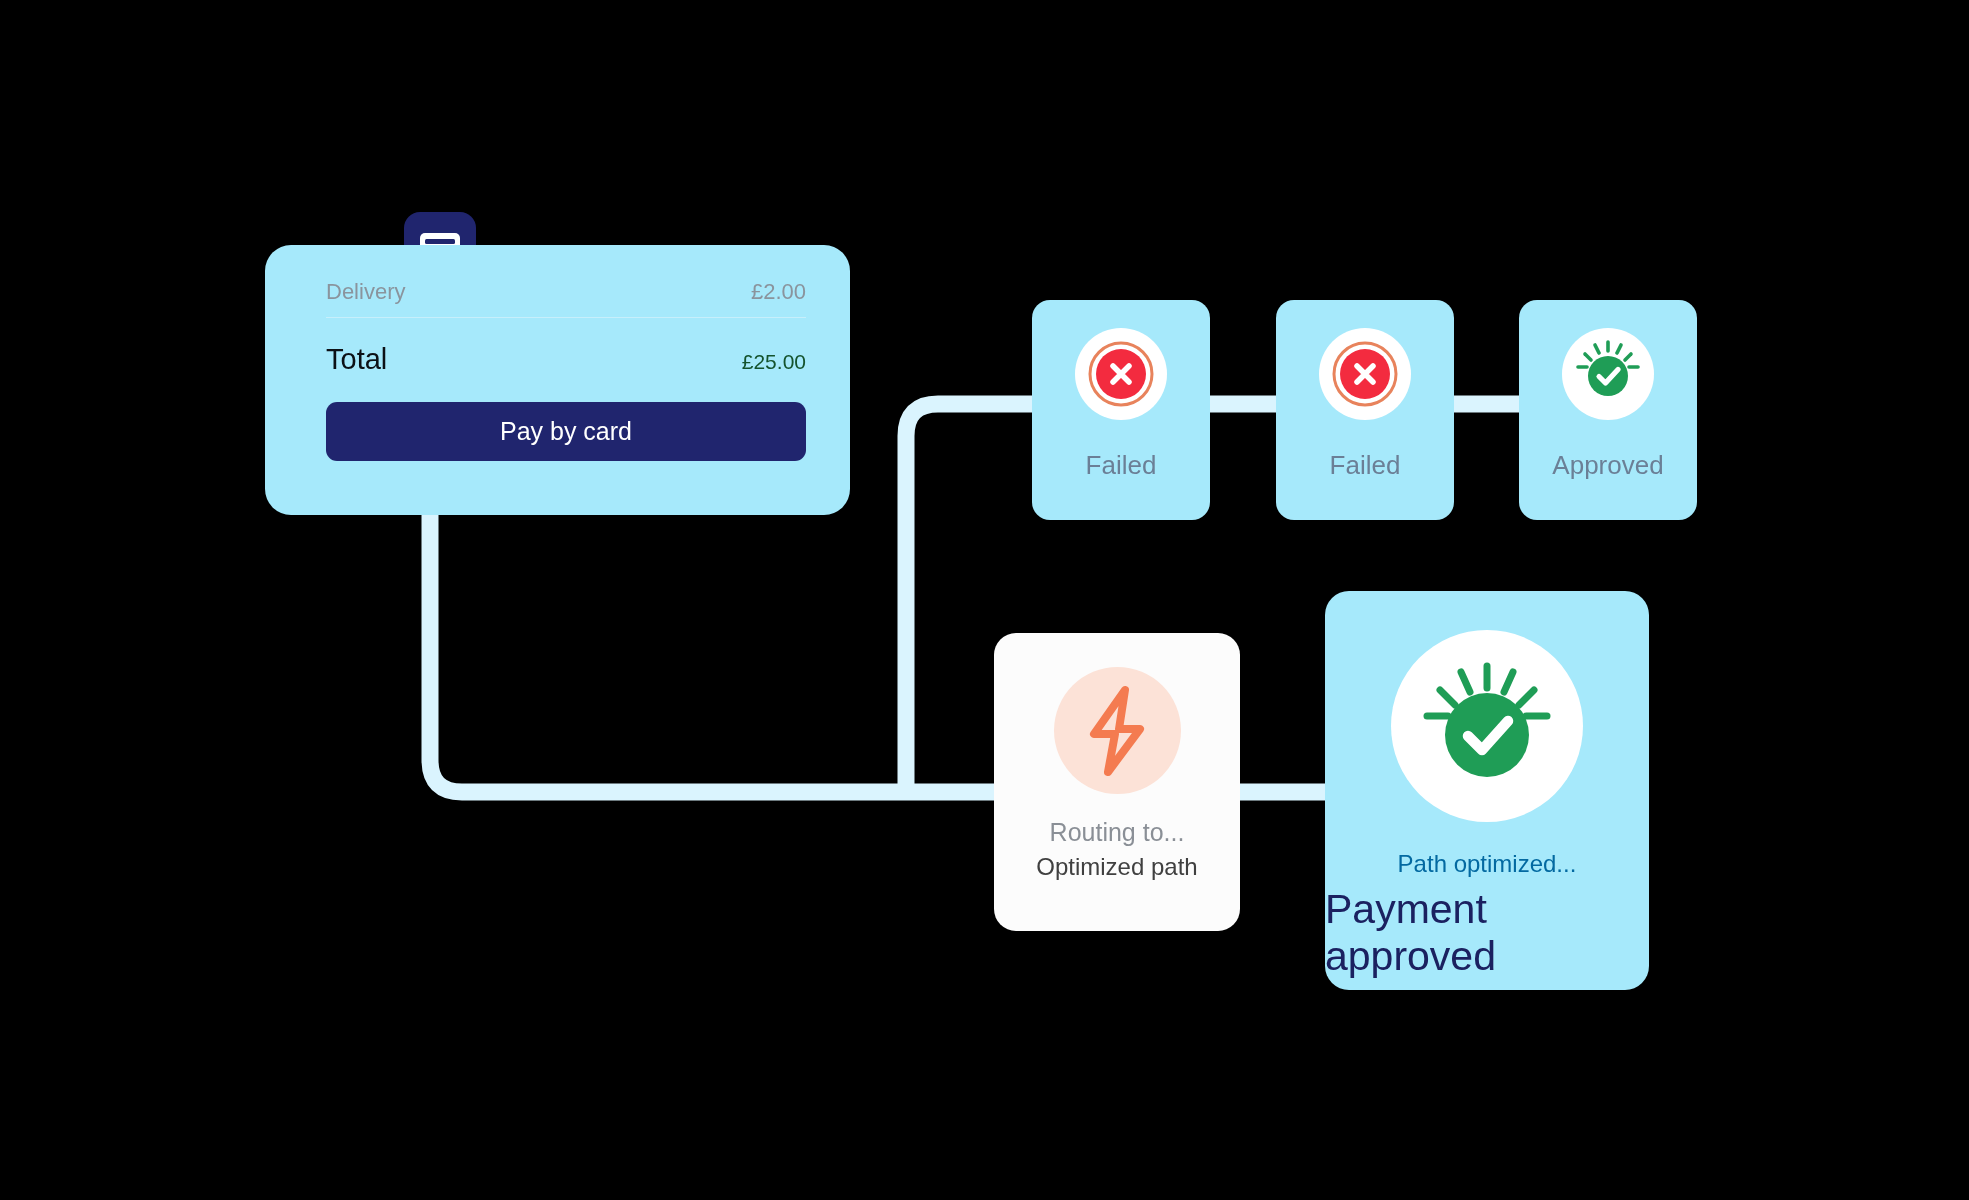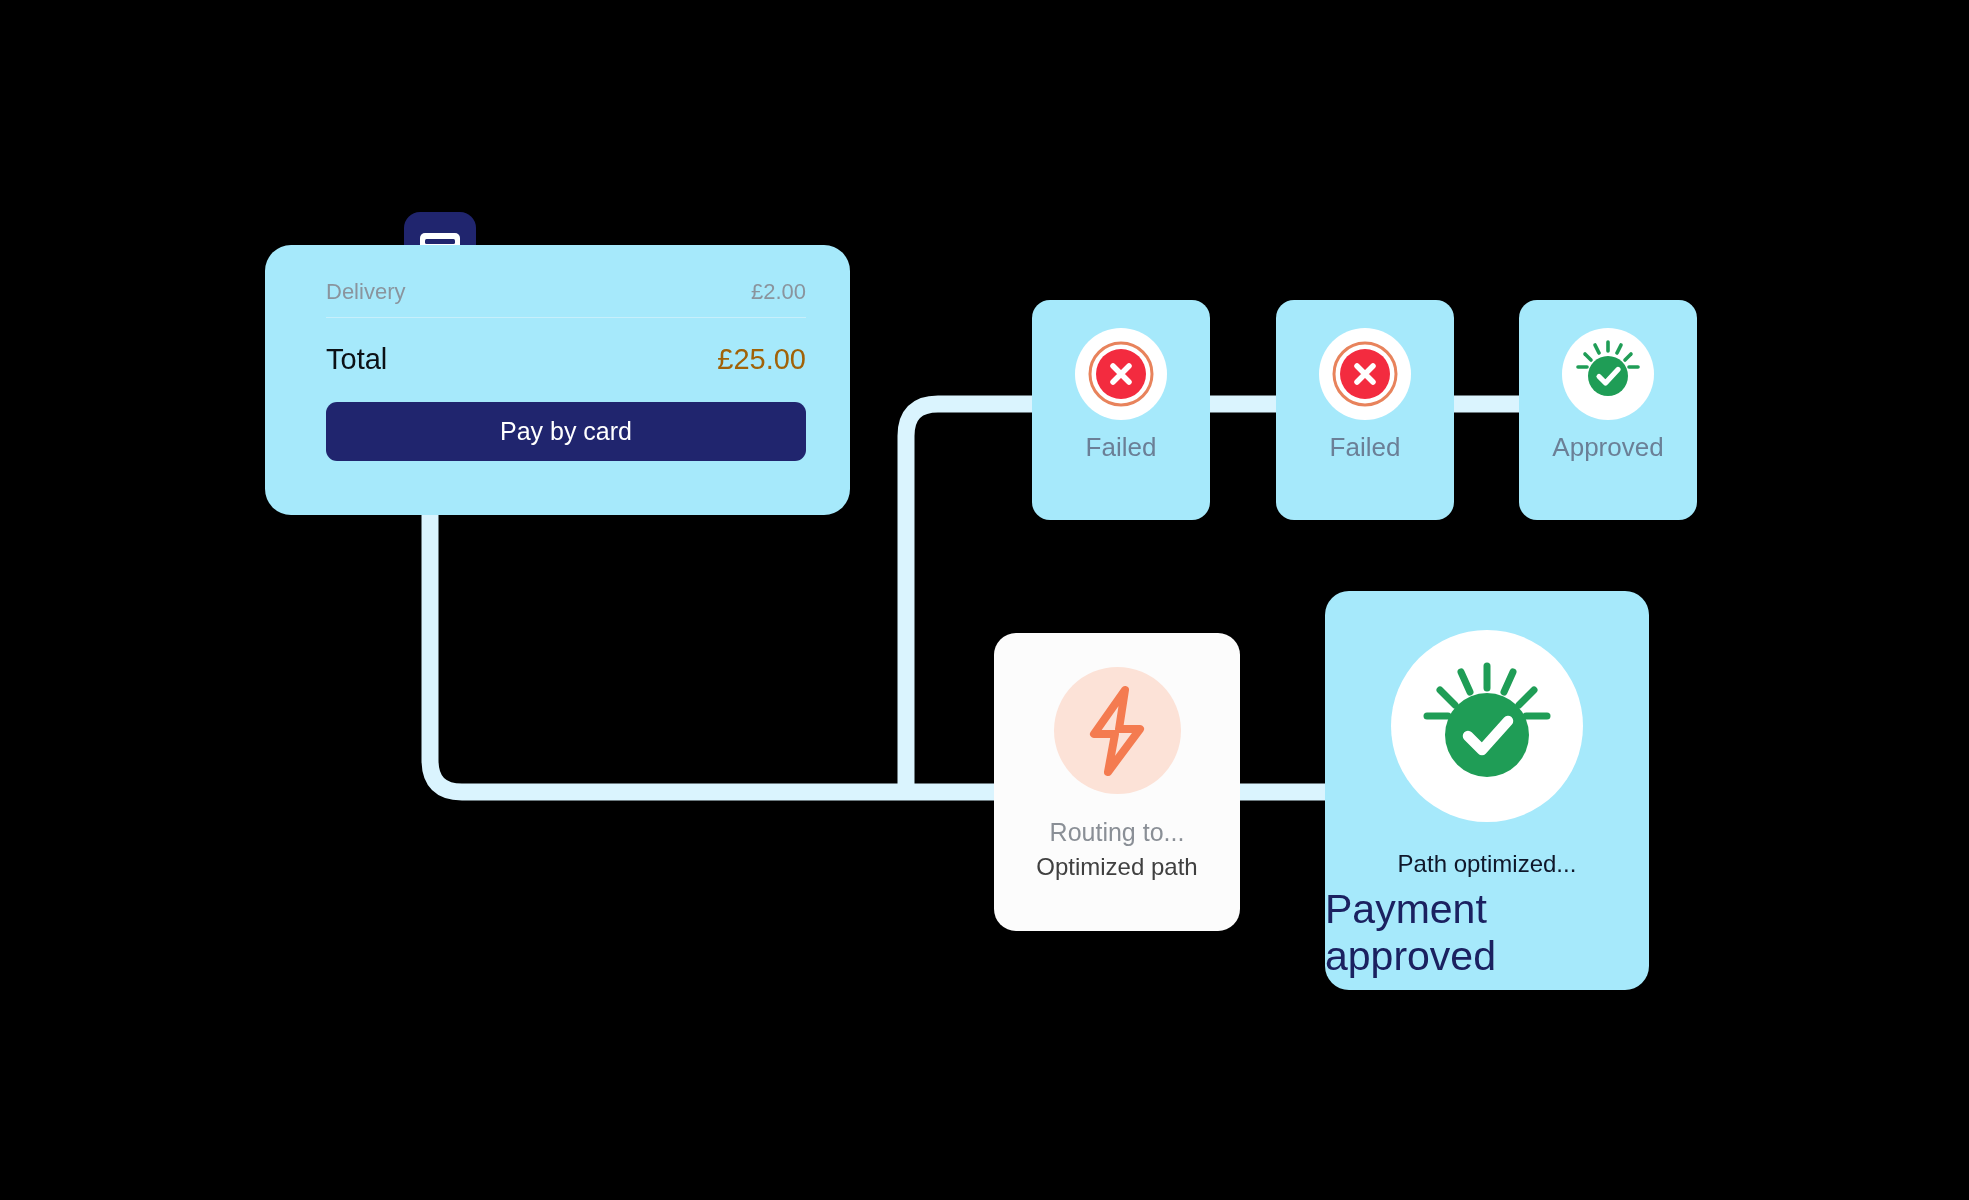--- a/index.html
+++ b/index.html
@@ -69,22 +69,22 @@
     color: #8A949D;
   }
   .row-total {
     margin-top: 25px;
   }
   .lbl-total {
     font-size: 29px;
     color: #0C1116;
   }
   .val-total {
-    font-size: 29px;
-    color: #a16207;
+    font-size: 21px;
+    color: #14532d;
   }
   .pay-button {
     margin-top: 26px;
     height: 59px;
     background: #20256E;
     border-radius: 11px;
     color: #FFFFFF;
     font-size: 25px;
     display: flex;
     align-items: center;
@@ -108,21 +108,21 @@
     margin-top: 28px;
     width: 92px;
     height: 92px;
     background: #FFFFFF;
     border-radius: 50%;
     display: flex;
     align-items: center;
     justify-content: center;
   }
   .status-card .status-label {
-    margin-top: 12px;
+    margin-top: 30px;
     font-size: 26px;
     color: #6B7F96;
   }
   #status-card-0 { left: 1032px; }
   #status-card-1 { left: 1276px; }
   #status-card-2 { left: 1519px; }
 
   
   .routing-card {
     position: absolute;
@@ -176,21 +176,21 @@
     height: 192px;
     background: #FFFFFF;
     border-radius: 50%;
     display: flex;
     align-items: center;
     justify-content: center;
   }
   .final-card .sub {
     margin-top: 28px;
     font-size: 24px;
-    color: #0f172a;
+    color: #0369a1;
   }
   .final-card .headline {
     margin-top: 8px;
     font-size: 41px;
     color: #1B2160;
   }
 </style>
 </head>
 <body>
 

